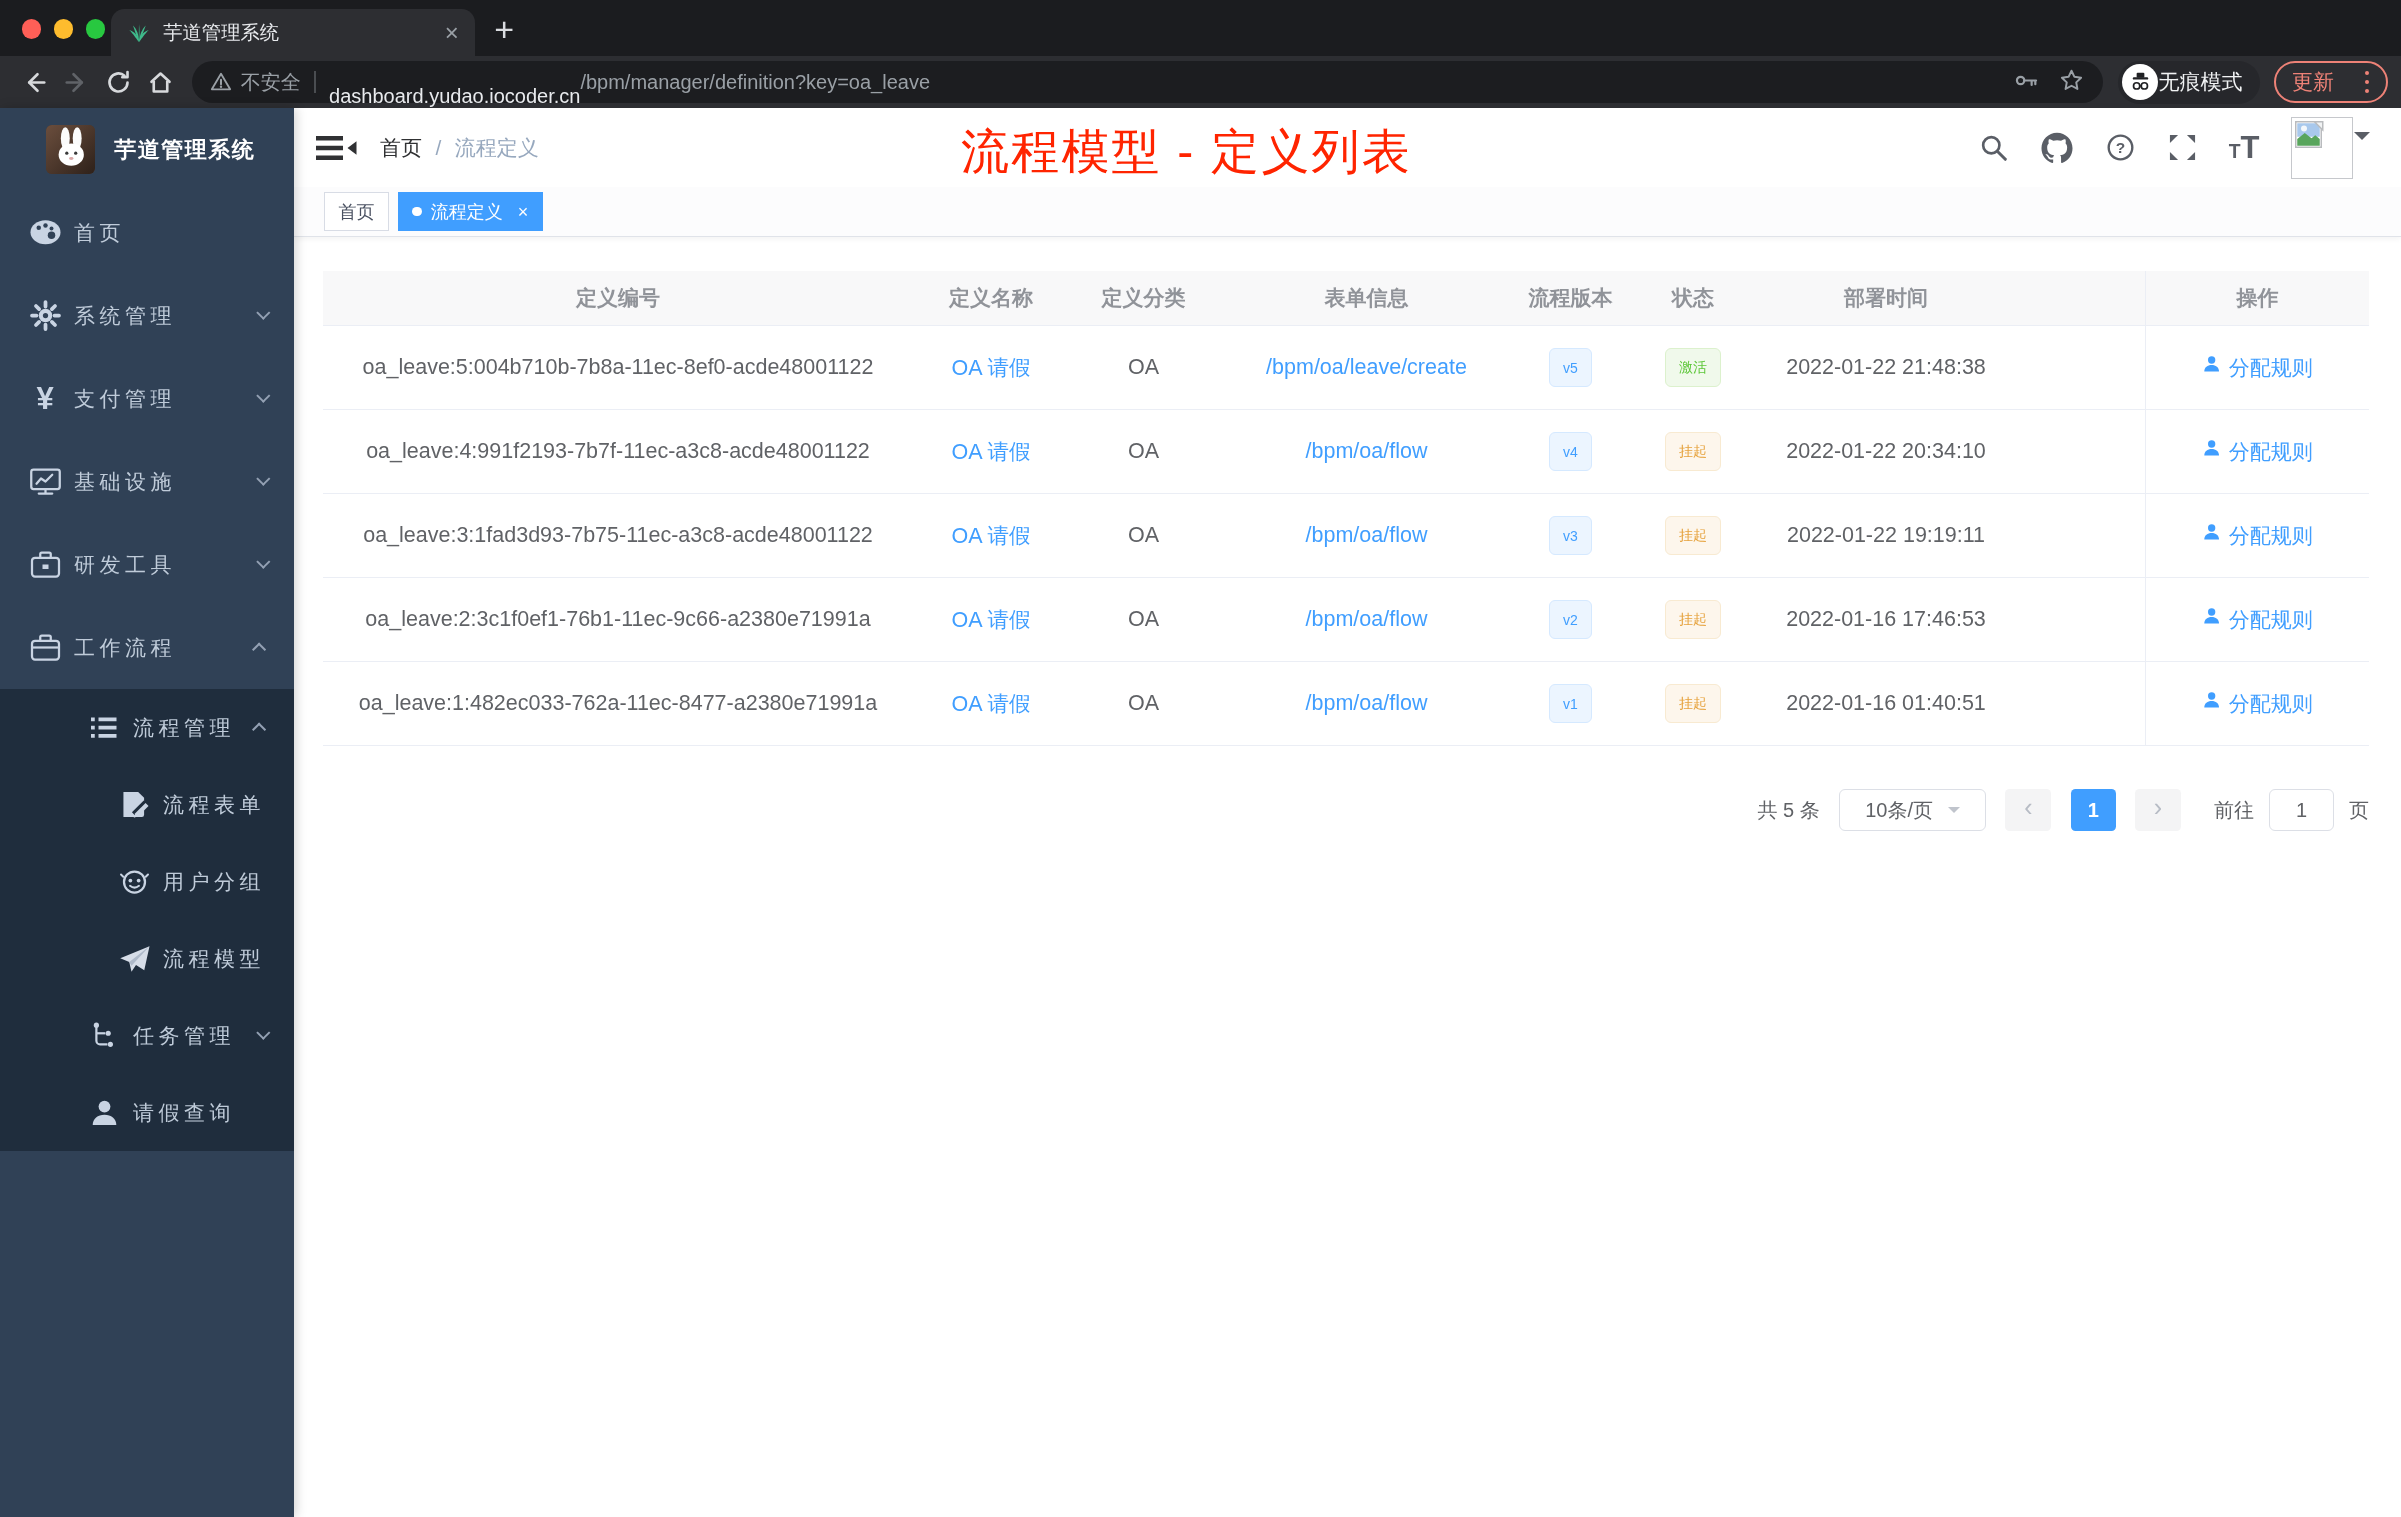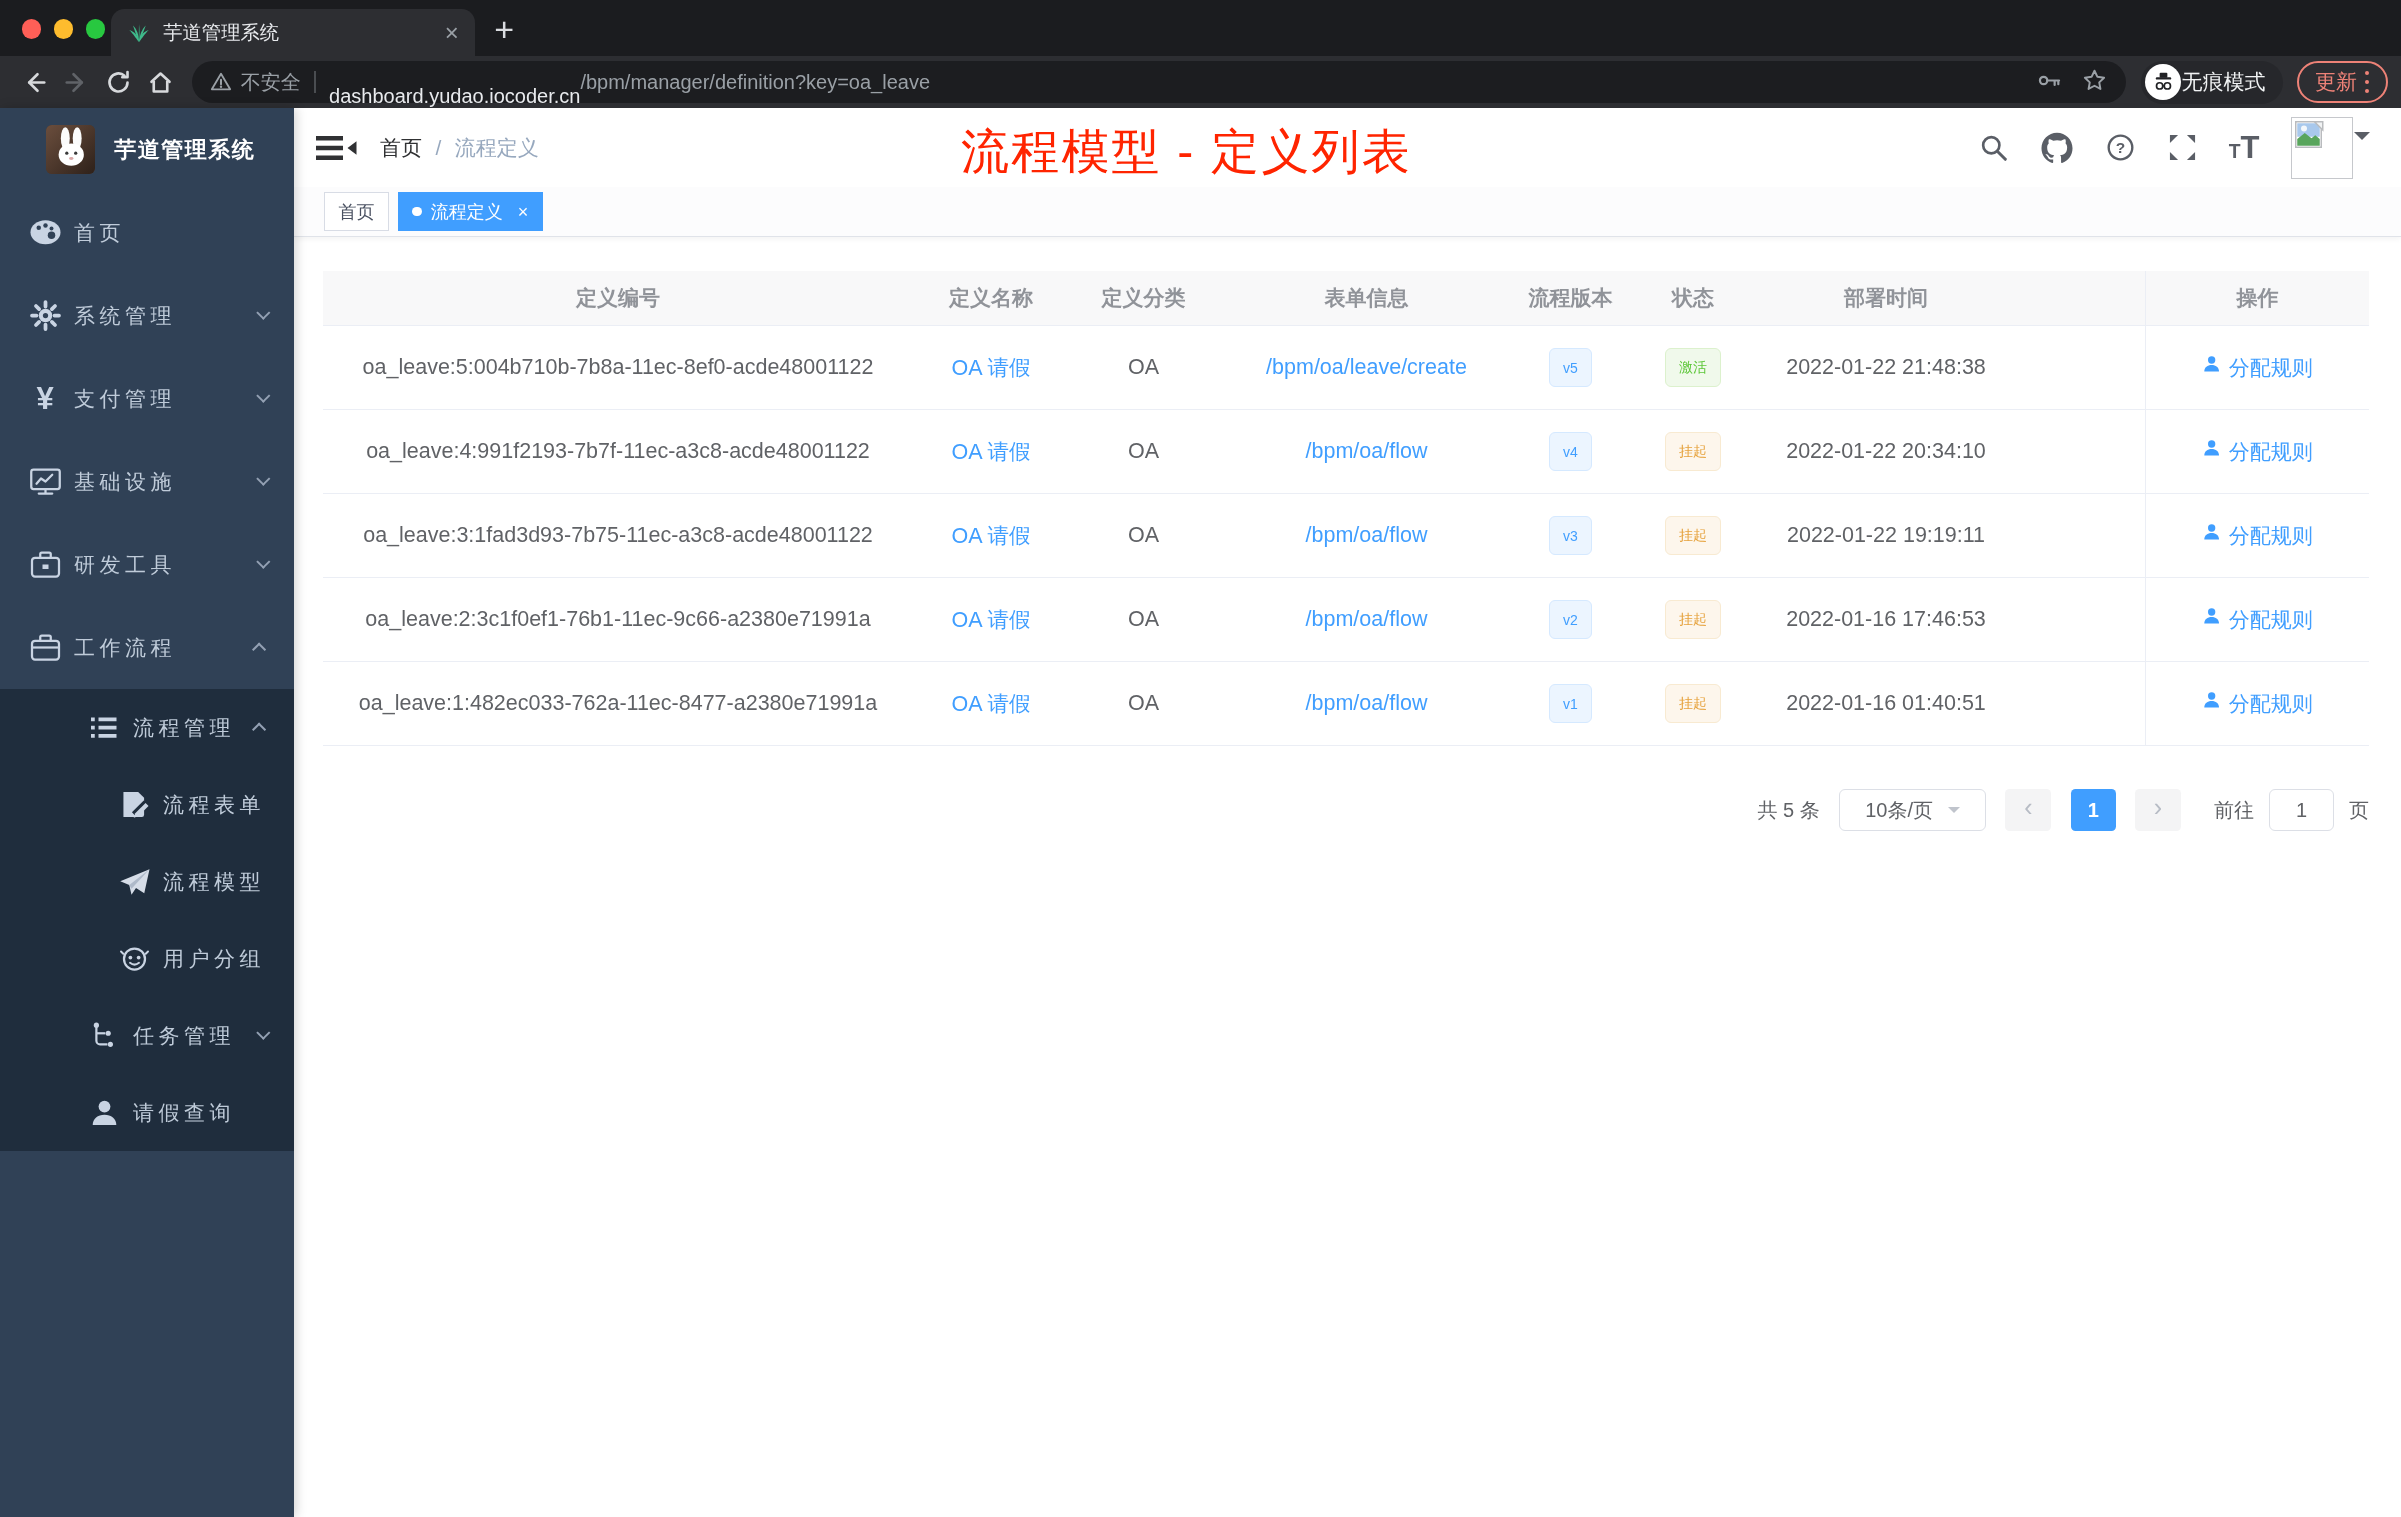--- a/index.html
+++ b/index.html
@@ -24,21 +24,21 @@
   .ob-insecure { color:#9aa0a6; font-size:20px; }
   .ob-div { width:1.5px; height:22px; background:#4a4d51; margin:0 13.4px; }
   .ob-host { color:#e8eaed; font-size:20px;margin-top:28px; }
   .ob-path { color:#9aa0a6; font-size:20px; }
   .ob-right { margin-left:auto; display:flex; align-items:center; gap:19.3px; }
   .incog { height:43px; background:#26272b; border-radius:21.5px; display:flex; align-items:center;
     padding:3.7px 18px 3.7px 4.5px; gap:0; margin-left:4.5px; }
   .incog-circle { width:36px; height:36px; border-radius:50%; background:#fff; display:flex; align-items:center; justify-content:center; }
   .incog-label { color:#f1f3f4; font-size:21px; }
   .update-pill { height:42px; border:2.2px solid #ee8277; border-radius:22px; display:flex; align-items:center;
-    padding:0 12px 0 16.3px; gap:3px; margin-left:13.4px; color:#ee8277; }
+    padding:0 12px 0 16.3px; gap:26px; margin-left:13.4px; color:#ee8277; }
   .update-label { font-size:21px; }
   .kebab { display:flex; flex-direction:column; gap:4.5px; padding:0 4.5px; }
   .kebab i { width:4.5px; height:4.5px; border-radius:50%; background:#ee8277; }
 
   
   .app { display:flex; height:1409px; }
   .sidebar { width:294px; background:#304156; flex-shrink:0; color:#bfcbd9; box-shadow:2.2px 0 10.4px rgba(0,0,0,.18); z-index:2; }
   .logo-row { height:83px; display:flex; align-items:center; padding-left:46px; gap:19.3px; }
   .logo-title { color:#fff; font-size:22px; font-weight:bold; letter-spacing:1.5px; }
   .menu-item { height:83px; display:flex; align-items:center; padding:0 22px 0 28px; font-size:21px; cursor:pointer; }
@@ -331,37 +331,37 @@
               <path d="M6 4h20l8 8v23a3 3 0 01-3 3H6z" fill="#c9d4e3"></path>
               <path d="M20 34 36 18" stroke="#1f2d3d" stroke-width="7"></path>
               <path d="M22 33 36 19l4 4-14 14-6 2z" fill="#c9d4e3"></path>
             </svg>
         </span>
         <span class="mi-label">流程表单</span>
       </div>
       <div class="menu-item lvl3">
         <span class="mi-icon">
           <svg width="33" height="30" viewBox="0 0 44 40">
-              <path d="M42 3 3 19l12 5 3 13 6-9 11 7z" fill="#d6dde8"></path>
-              <path d="M15 24 42 3 18 29z" fill="#aeb9c9"></path>
-            </svg>
-        </span>
-        <span class="mi-label">流程模型</span>
-      </div>
-      <div class="menu-item lvl3">
-        <span class="mi-icon">
-          <svg width="33" height="30" viewBox="0 0 44 40">
               <circle cx="22" cy="20" r="14" stroke="#c9d4e3" stroke-width="3" fill="none"></circle>
               <circle cx="16.5" cy="18" r="2.5" fill="#c9d4e3"></circle>
               <circle cx="27.5" cy="18" r="2.5" fill="#c9d4e3"></circle>
               <path d="M16 25q6 5 12 0" stroke="#c9d4e3" stroke-width="2.6" fill="none" stroke-linecap="round"></path>
               <path d="M7 13l-3-3M37 13l3-3" stroke="#c9d4e3" stroke-width="2.6" stroke-linecap="round"></path>
             </svg>
         </span>
         <span class="mi-label">用户分组</span>
+      </div>
+      <div class="menu-item lvl3">
+        <span class="mi-icon">
+          <svg width="33" height="30" viewBox="0 0 44 40">
+              <path d="M42 3 3 19l12 5 3 13 6-9 11 7z" fill="#d6dde8"></path>
+              <path d="M15 24 42 3 18 29z" fill="#aeb9c9"></path>
+            </svg>
+        </span>
+        <span class="mi-label">流程模型</span>
       </div>
 
       <div class="menu-item lvl2">
         <span class="mi-icon">
           <svg width="31" height="31" viewBox="0 0 42 42">
               <path d="M10 8v20a5 5 0 005 5h10" stroke="#c9d4e3" stroke-width="3" fill="none"></path>
               <path d="M10 18h12" stroke="#c9d4e3" stroke-width="3"></path>
               <circle cx="10" cy="7" r="3.5" fill="#c9d4e3"></circle>
               <circle cx="26" cy="18" r="3.5" fill="#c9d4e3"></circle>
               <circle cx="29" cy="33" r="3.5" fill="#c9d4e3"></circle>

